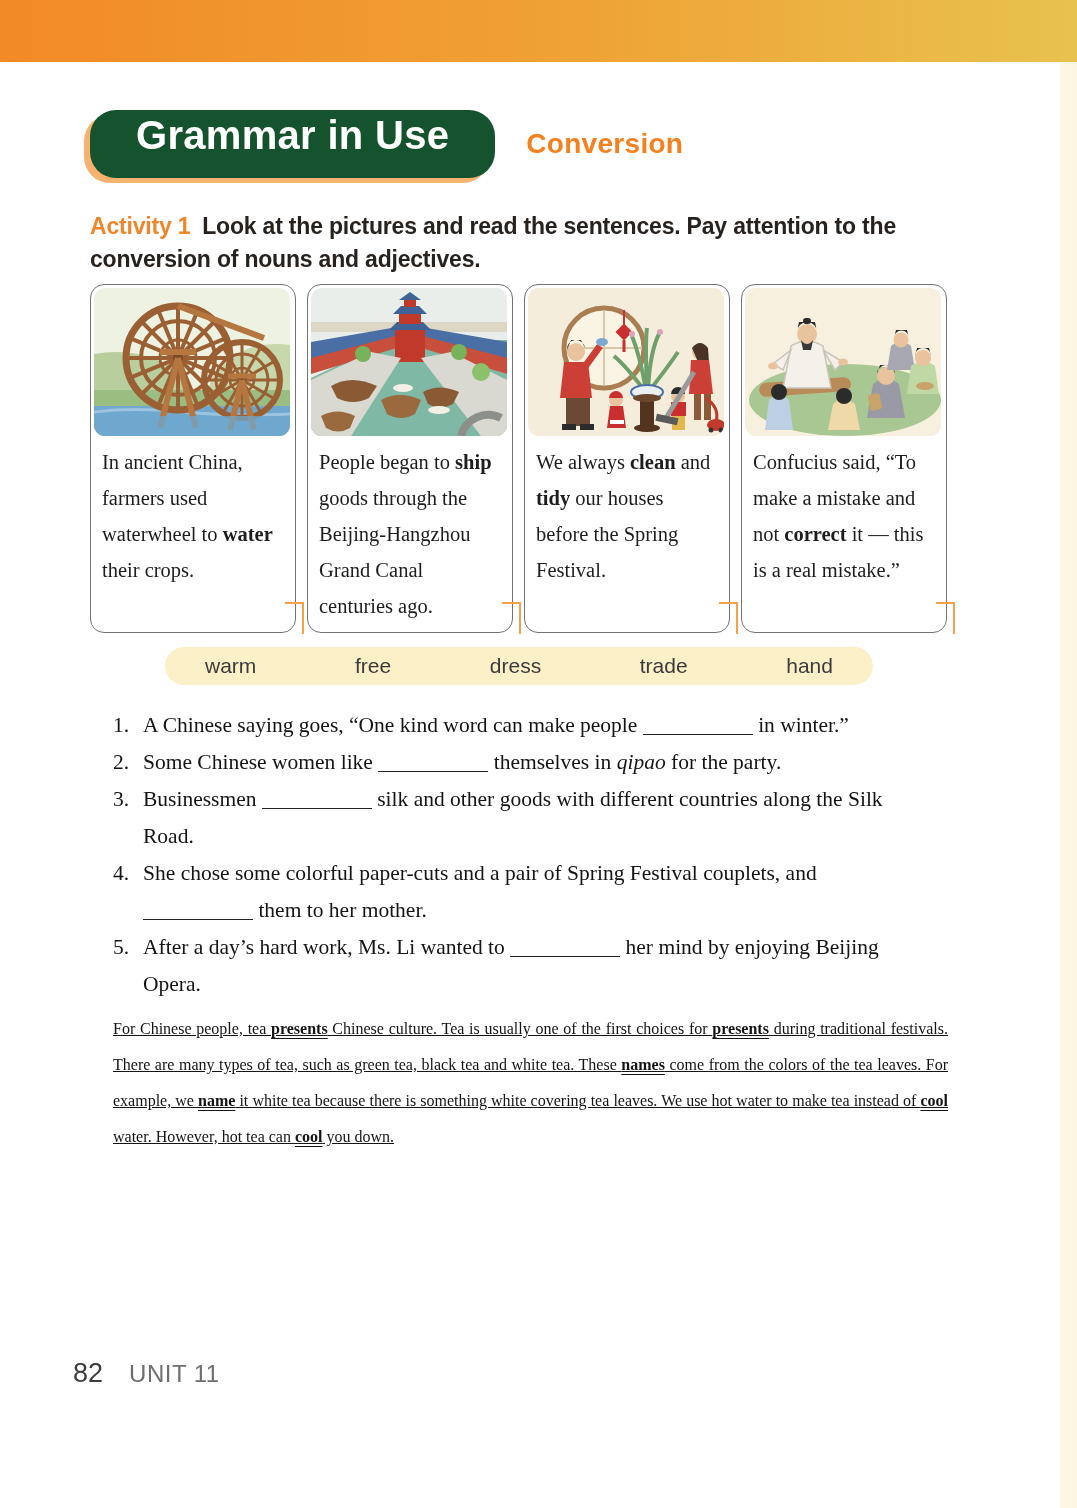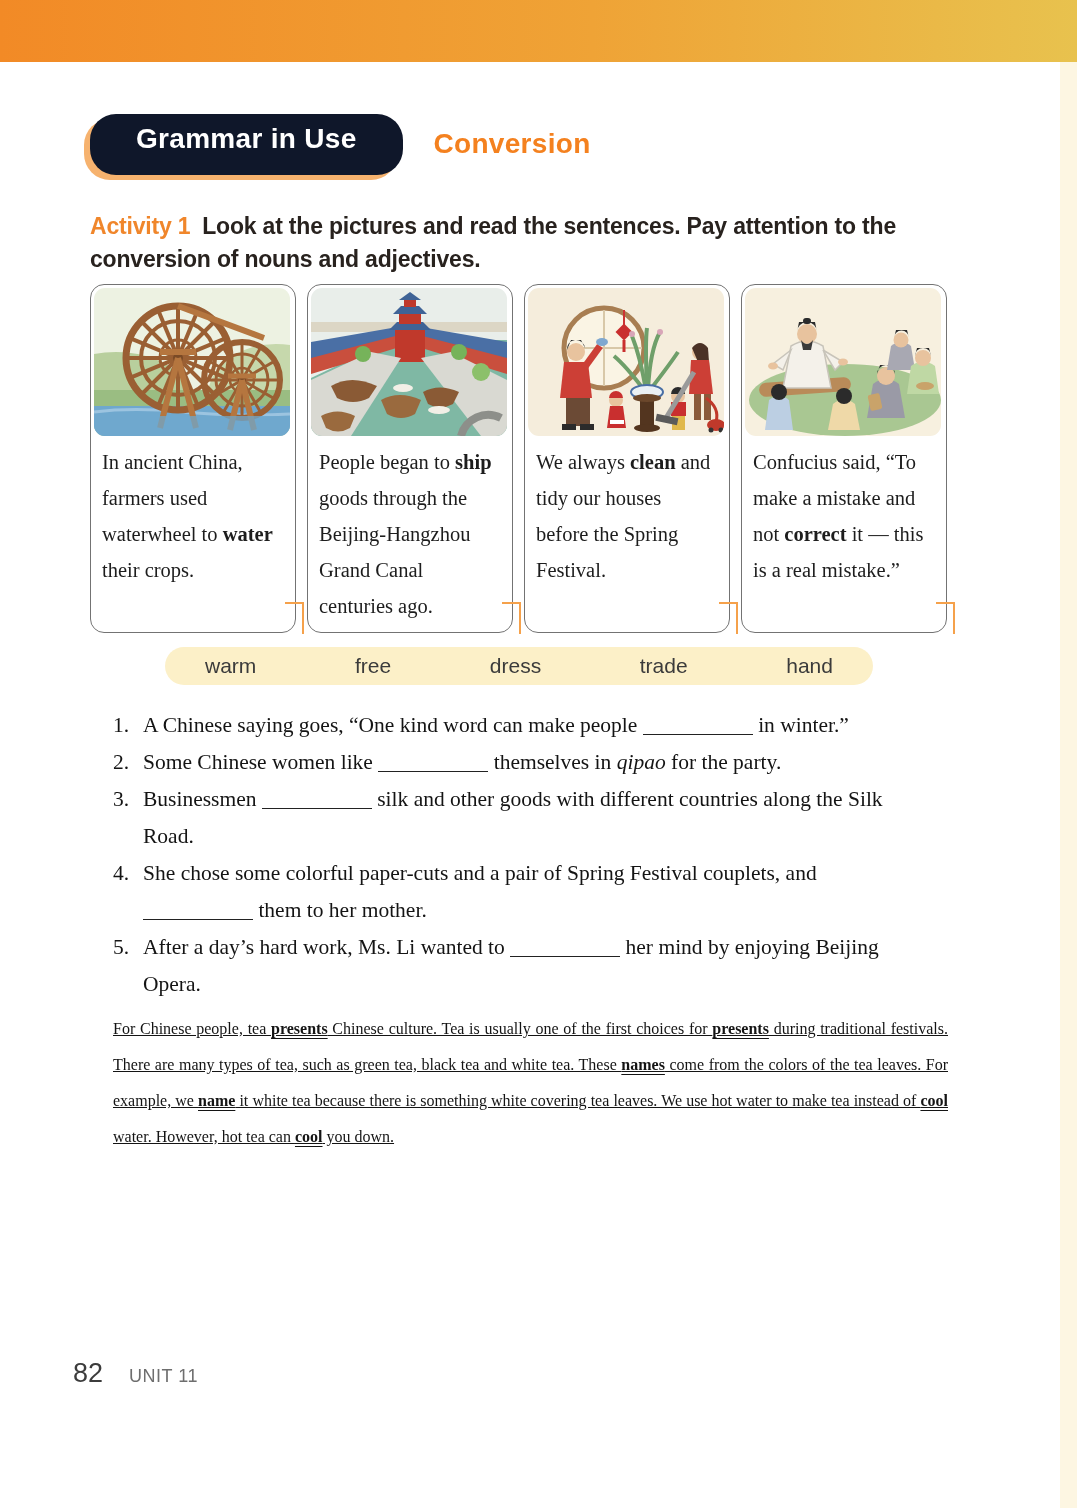--- a/index.html
+++ b/index.html
@@ -4,22 +4,22 @@
 <style>
   html,body { margin:0; padding:0; background:#ffffff; }
   .page { position:relative; width:1077px; height:1508px; background:#ffffff; overflow:hidden;
           font-family:"Liberation Serif", serif; }
   .topbar { position:absolute; top:0; left:0; width:1077px; height:62px;
             background:linear-gradient(90deg,#F28A26 0%,#EFA336 55%,#E8C24E 100%); }
   .edge-strip { position:absolute; top:62px; right:0; width:17px; height:1446px; background:#FDF6E2; }
   .content { position:absolute; left:90px; top:118px; width:858px; }
 
   .title-row { display:flex; align-items:center; height:52px; }
-  .badge { background:#0f172a; color:#ffffff; font-family:"Liberation Sans",sans-serif;
-           font-weight:bold; font-size:28px; height:61px; line-height:50px; padding:0 46px;
+  .badge { background:#14532d; color:#ffffff; font-family:"Liberation Sans",sans-serif;
+           font-weight:bold; font-size:40px; height:68px; line-height:50px; padding:0 46px;
            border-radius:26px; box-shadow:-6px 5px 0 #F6B26E; letter-spacing:0.3px; white-space:nowrap; }
   .subtitle { color:#F4811F; font-family:"Liberation Sans",sans-serif; font-weight:bold;
               font-size:28px; margin-left:31px; letter-spacing:0.3px; }
 
   .act-heading { font-family:"Liberation Sans",sans-serif; font-weight:700; font-size:23px;
                  line-height:33px; color:#28221e; letter-spacing:-0.2px; }
   .act-label { color:#F0862B; margin-right:12px; }
   .mt-a1 { margin-top:40px; } .mt-a2 { margin-top:16px; } .mt-a3 { margin-top:20px; }
 
   .cards { display:flex; gap:11px; margin-top:8px; align-items:stretch; }
@@ -42,21 +42,21 @@
   .blank { display:inline-block; width:110px; height:3px; border-bottom:1.5px solid #222;
            transform:translateY(3px); }
 
   .passage { margin:8px 0 0 23px; width:835px; font-size:16px; line-height:36px;
              text-align:justify; color:#141414;text-decoration:underline; }
   .u { text-decoration:underline; text-underline-offset:4px; }
 
   .footer { position:absolute; left:73px; top:1358px; display:flex; align-items:baseline; gap:26px;
             font-family:"Liberation Sans",sans-serif; }
   .pagenum { font-size:27px; color:#3c3c3c; }
-  .unit { font-size:18px; color:#6e6e6e; letter-spacing:0.5px; }
+  .unit { font-size:24px; color:#6e6e6e; letter-spacing:0.5px; }
 </style>
 </head>
 <body>
 
 <div class="page">
   <div class="topbar"></div>
   <div class="edge-strip"></div>
 
   <div class="content">
 
@@ -193,21 +193,21 @@
           <path d="M163 72 h18 l4 34 h-24 z" fill="#CC3F36"></path>
           <rect x="166" y="106" width="7" height="26" fill="#8A5A3B"></rect>
           <rect x="176" y="106" width="7" height="26" fill="#8A5A3B"></rect>
           <line x1="166" y1="84" x2="138" y2="130" stroke="#9A9A9A" stroke-width="5"></line>
           <rect x="128" y="128" width="22" height="7" fill="#5A5A5A" transform="rotate(12 139 131)"></rect>
           <path d="M178 110 q14 10 10 24" stroke="#C0392B" stroke-width="3" fill="none"></path>
           <ellipse cx="188" cy="137" rx="9" ry="6" fill="#C0392B"></ellipse>
           <circle cx="183" cy="142" r="2.5" fill="#333"></circle>
             <circle cx="193" cy="142" r="2.5" fill="#333"></circle>
         </svg>
-        <div class="caption"><span>We always </span><span style="font-weight: bold;">clean</span><span> and </span><span style="font-weight: normal;">tidy</span><span> our houses before the Spring Festival.</span></div>
+        <div class="caption"><span>We always </span><span style="font-weight: bold;">clean</span><span> and </span><span style="font-weight: bold;">tidy</span><span> our houses before the Spring Festival.</span></div>
       </div>
 
       <div class="card">
         <svg viewBox="0 0 196 148">
           <rect width="196" height="148" fill="#F7F0DF"></rect>
           <ellipse cx="100" cy="112" rx="96" ry="36" fill="#A9C792"></ellipse>
           <rect x="14" y="92" width="92" height="14" rx="7" fill="#B98B59" transform="rotate(-4 60 99)"></rect>
           <path d="M46 58 q16 -10 32 0 l8 42 h-48 z" fill="#F4F1EA" stroke="#C8C4BA" stroke-width="1.5"></path>
           <path d="M46 62 l-18 14 10 6 z" fill="#F4F1EA" stroke="#C8C4BA" stroke-width="1.5"></path>
           <path d="M78 62 l20 12 -8 8 z" fill="#F4F1EA" stroke="#C8C4BA" stroke-width="1.5"></path>

